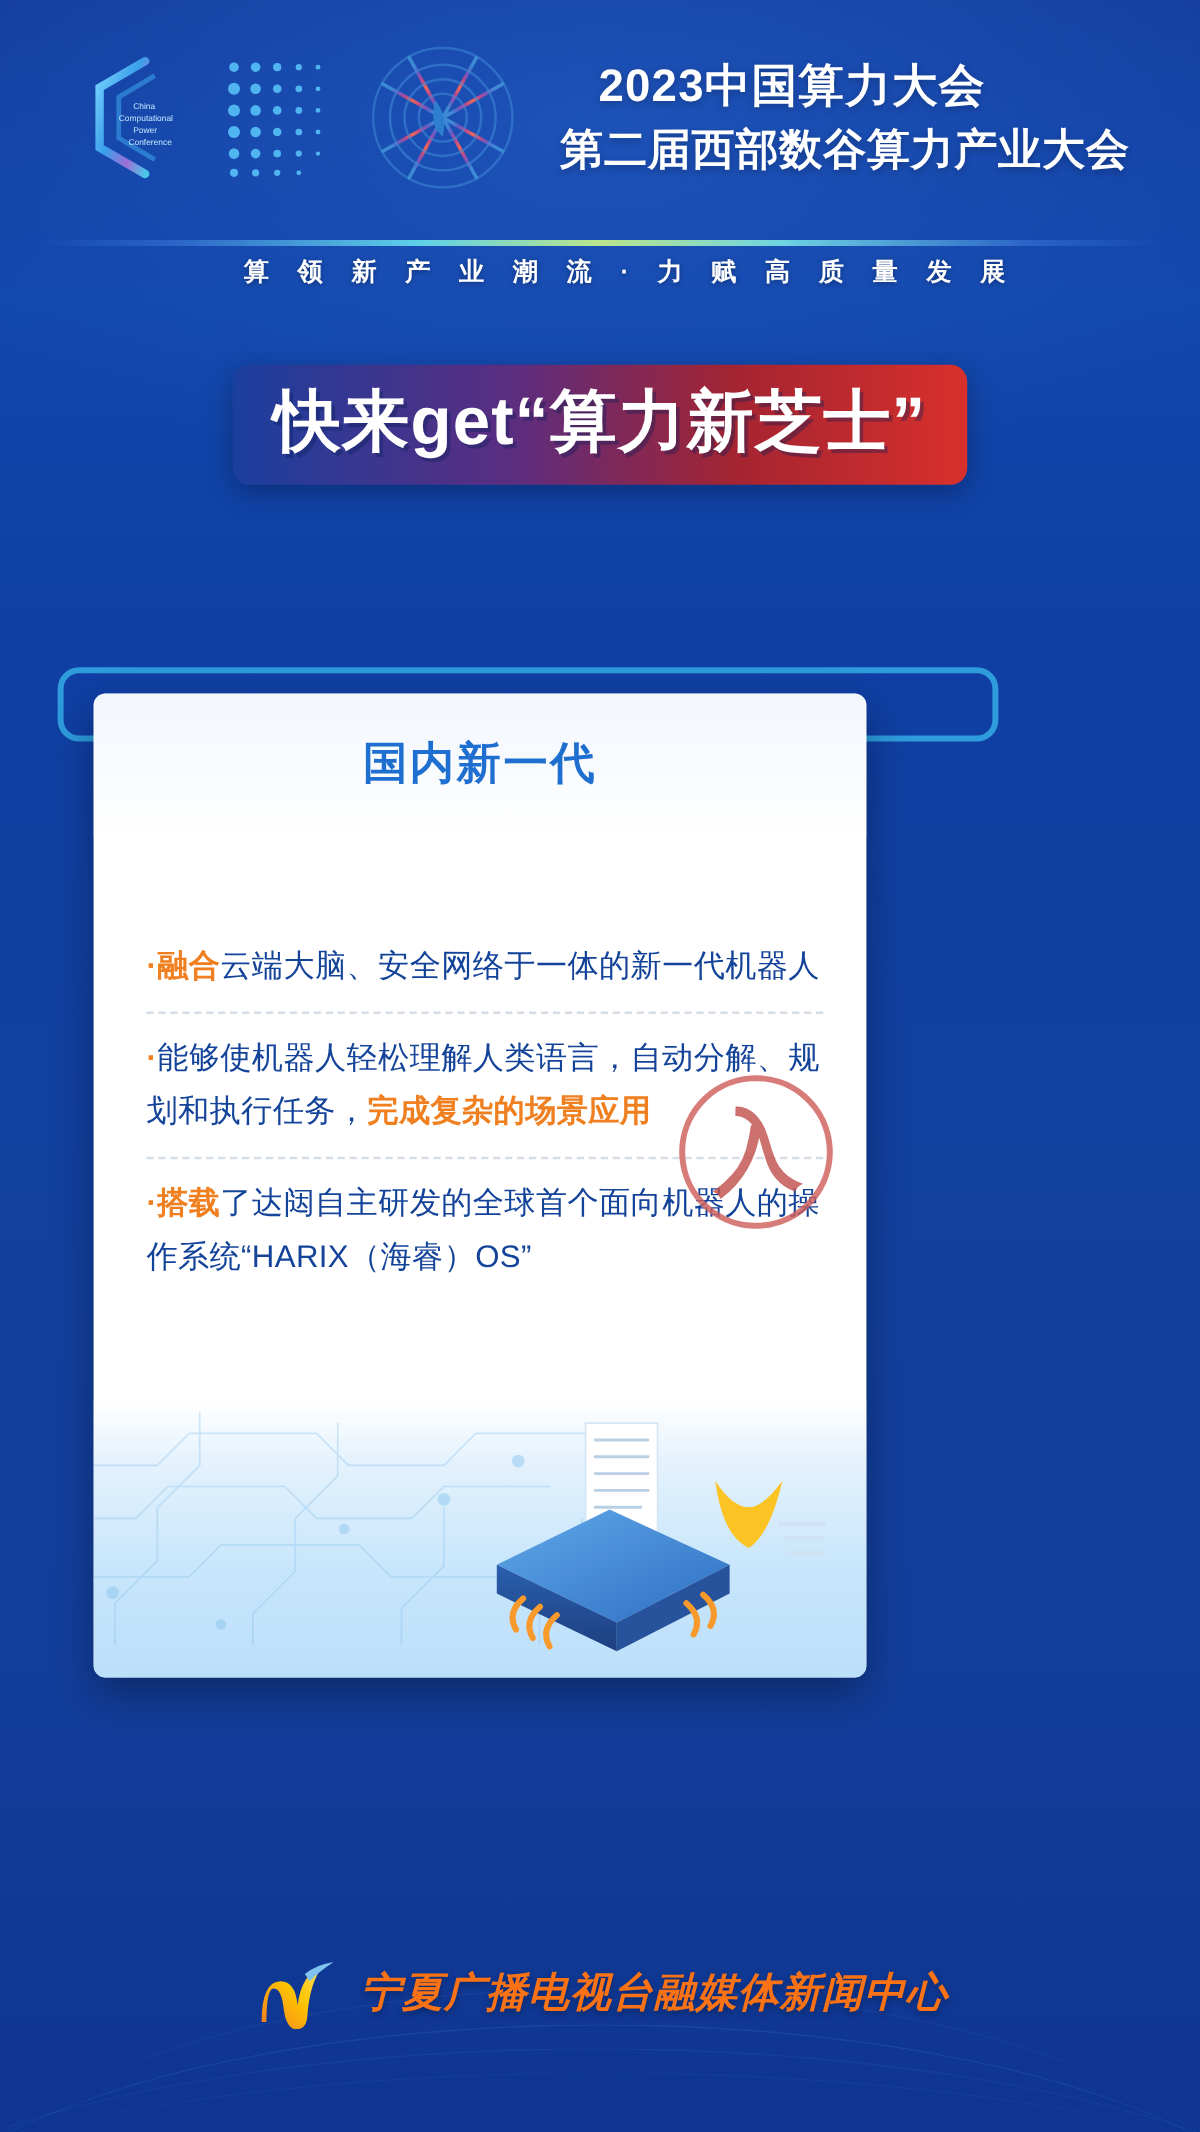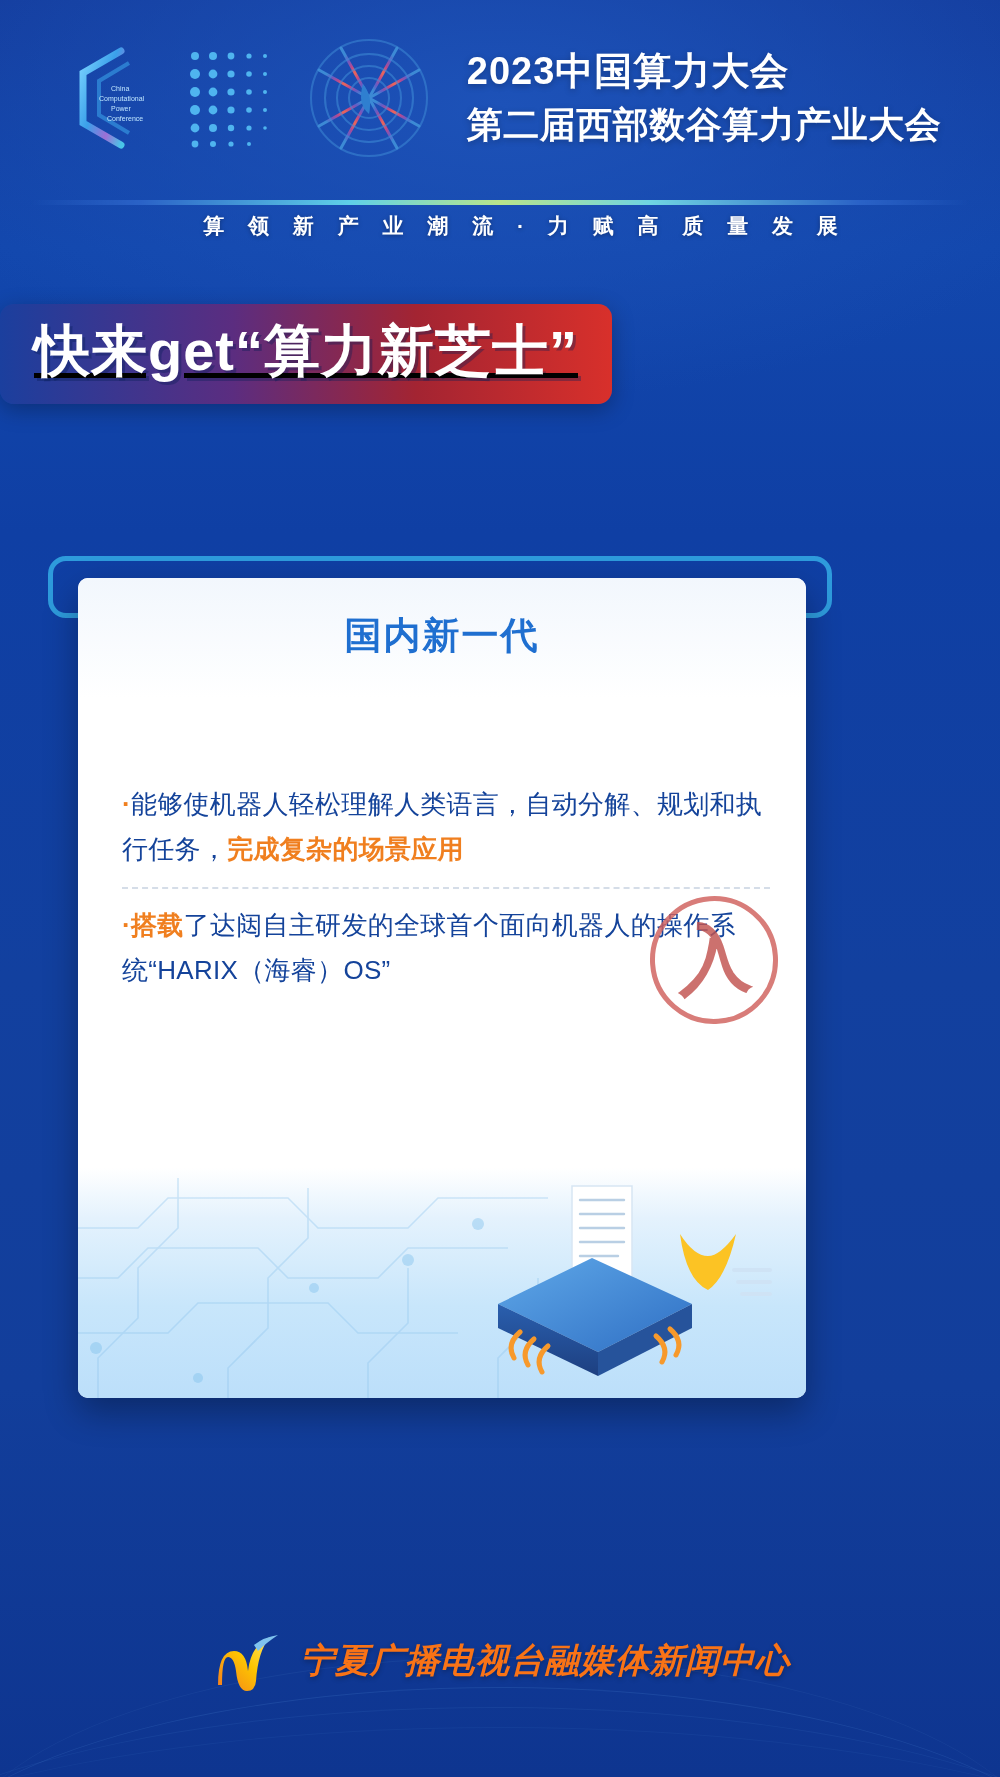--- a/index.html
+++ b/index.html
@@ -39,20 +39,21 @@
     display:flex; align-items:center; justify-content:center;
     gap:22px;
   }
   .logo-hex{ width:118px; height:118px; position:relative; flex:none;}
   .logo-dots{ width:92px; height:112px; position:relative; flex:none; margin-left:-14px;}
   .logo-fan{ width:132px; height:132px; position:relative; flex:none; margin-left:4px;}
   .conf-title{ display:flex; flex-direction:column; gap:4px; margin-left:10px;}
   .conf-title .l1{
     font-size:38px; font-weight:700; color:#ffffff; letter-spacing:1px;
     text-shadow:0 2px 6px rgba(0,0,0,.25);
+    margin-left:32px;
   }
   .conf-title .l2{
     font-size:36px; font-weight:700; color:#ffffff; letter-spacing:.5px;
     text-shadow:0 2px 6px rgba(0,0,0,.25);
   }
 
   
   .slogan-wrap{
     position:absolute; top:196px; left:0; right:0; height:54px;
   }
@@ -81,39 +82,39 @@
   .headline{
     position:absolute; top:286px; left:0; right:0;
   }
   .hl-1{
     text-align:center;
     font-size:62px; font-weight:700; letter-spacing:2px;
     color:#ffffff; white-space:nowrap;
     text-shadow:4px 4px 0 rgba(5,28,86,.55);
   }
   .hl-1 .accent{ color:#33d6f5; }
-  .hl-2-row{ margin-top:18px; display:flex; text-decoration:underline;}
+  .hl-2-row{ margin-top:18px; display:flex; justify-content:center;}
   .hl-2{
     display:inline-block;
     padding:10px 34px 14px 34px;
     border-radius:14px;
     background:linear-gradient(90deg,#1b3f9e 0%, #5b2d80 38%, #a32432 68%, #d8302b 100%);
     font-size:56px; font-weight:700; letter-spacing:1px; color:#ffffff;
     white-space:nowrap;
     text-shadow:3px 3px 0 rgba(5,28,86,.35);
     box-shadow:0 6px 22px rgba(0,0,0,.28);
   }
 
   
   .card-outline{
     position:absolute; left:48px; top:556px; width:784px; height:62px;
     border:5px solid #2e9bdc; border-radius:18px;
   }
   .card{
-    position:absolute; left:78px; top:578px; width:728px; height:820px;
+    position:absolute; left:78px; top:578px; width:644px; height:820px;
     background:#ffffff;
     border-radius:10px;
     box-shadow:0 14px 34px rgba(0,0,0,.32);
     overflow:hidden;
   }
   .card-top-sheen{
     position:absolute; top:0; left:0; right:0; height:120px;
     background:linear-gradient(180deg,#f2f7fd 0%, #ffffff 100%);
   }
 
@@ -307,20 +308,23 @@
 
 <div class="card">
   <div class="card-top-sheen"></div>
 
   <div class="card-title">
     <div class="t1">国内新一代</div>
   </div>
 
   <div class="bullets">
 
+    <div class="bullet">
+      <span class="dot">·</span><span class="hi">融合</span><span>云端大脑、安全网络于一体的新一代机器人</span>
+    </div>
 
     <div class="bullet">
       <span class="dot">·</span><span>能够使机器人轻松理解人类语言，自动分解、规划和执行任务，</span><span class="hi">完成复杂的场景应用</span>
     </div>
 
     <div class="bullet">
       <span class="dot">·</span><span class="hi">搭载</span><span>了达闼自主研发的全球首个面向机器人的操作系统“HARIX（海睿）OS”</span>
     </div>
 
   </div>

